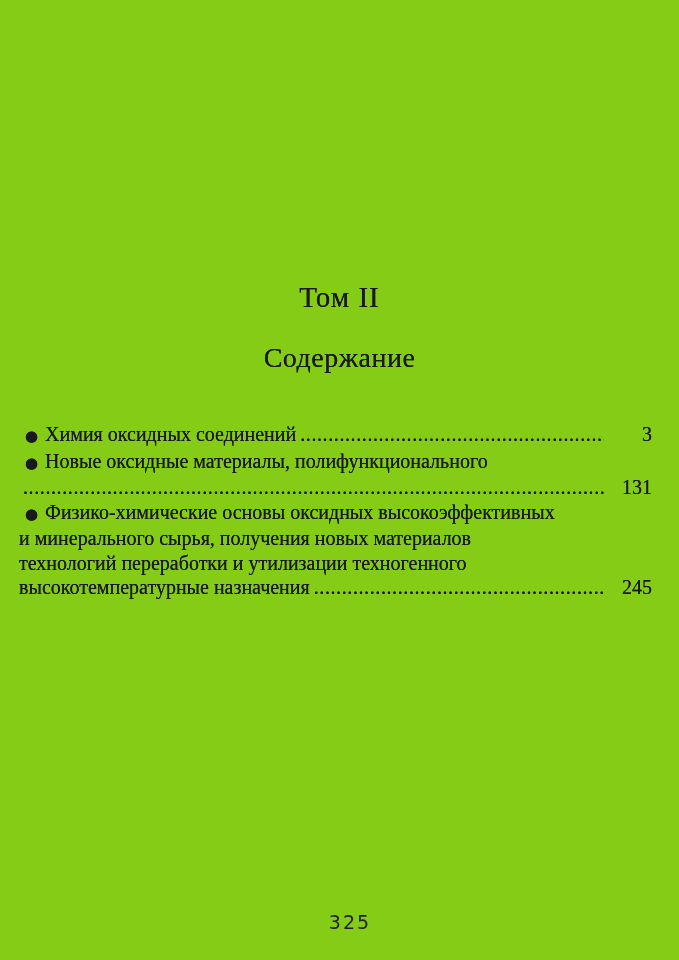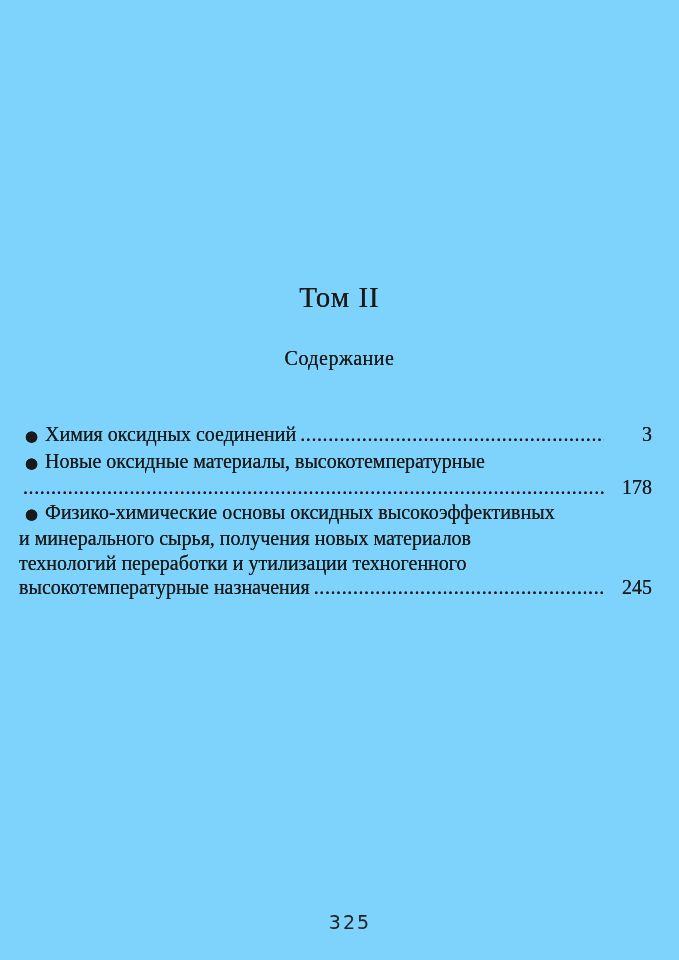--- a/index.html
+++ b/index.html
@@ -5,21 +5,21 @@
   html, body {
     margin: 0;
     padding: 0;
     background: #e8e8e8;
   }
   .page {
     position: relative;
     width: 679px;
     height: 960px;
     margin: 0 auto;
-    background: #7dd3fc;
+    background: #84cc16;
     color: #1a1a1a;
     font-family: "Liberation Serif", serif;
     overflow: hidden;
     text-shadow: 0 0 0.4px currentColor; 
   }
 
   .volume-title {
     position: absolute;
     top: 283px;
     left: 0;
@@ -29,21 +29,21 @@
     line-height: 29px;
     letter-spacing: 1px;
   }
 
   .contents-heading {
     position: absolute;
     top: 345px;
     left: 0;
     width: 100%;
     text-align: center;
-    font-size: 20px;
+    font-size: 28px;
     line-height: 26px;
     letter-spacing: 0.5px;
   }
 
   .toc {
     position: absolute;
     top: 422px;
     left: 0;
     width: 679px;
     padding: 0 27px 0 19px;
@@ -119,25 +119,25 @@
         <div class="toc-line first">
           <span class="bullet">●</span>
           <span class="line-text">Химия оксидных соединений</span>
           <span class="leader"></span>
           <span class="pagenum">3</span>
         </div>
       </div>
       <div class="toc-entry">
         <div class="toc-line first">
           <span class="bullet">●</span>
-          <span class="line-text">Новые оксидные материалы, высокотемпературные</span>
+          <span class="line-text">Новые оксидные материалы, полифункционального</span>
         </div>
         <div class="toc-line">
           <span class="leader"></span>
-          <span class="pagenum">178</span>
+          <span class="pagenum">131</span>
         </div>
       </div>
       <div class="toc-entry">
         <div class="toc-line first">
           <span class="bullet">●</span>
           <span class="line-text">Физико-химические основы оксидных высокоэффективных</span>
         </div>
         <div class="toc-line">
           <span class="line-text">и минерального сырья, получения новых материалов</span>
         </div>

